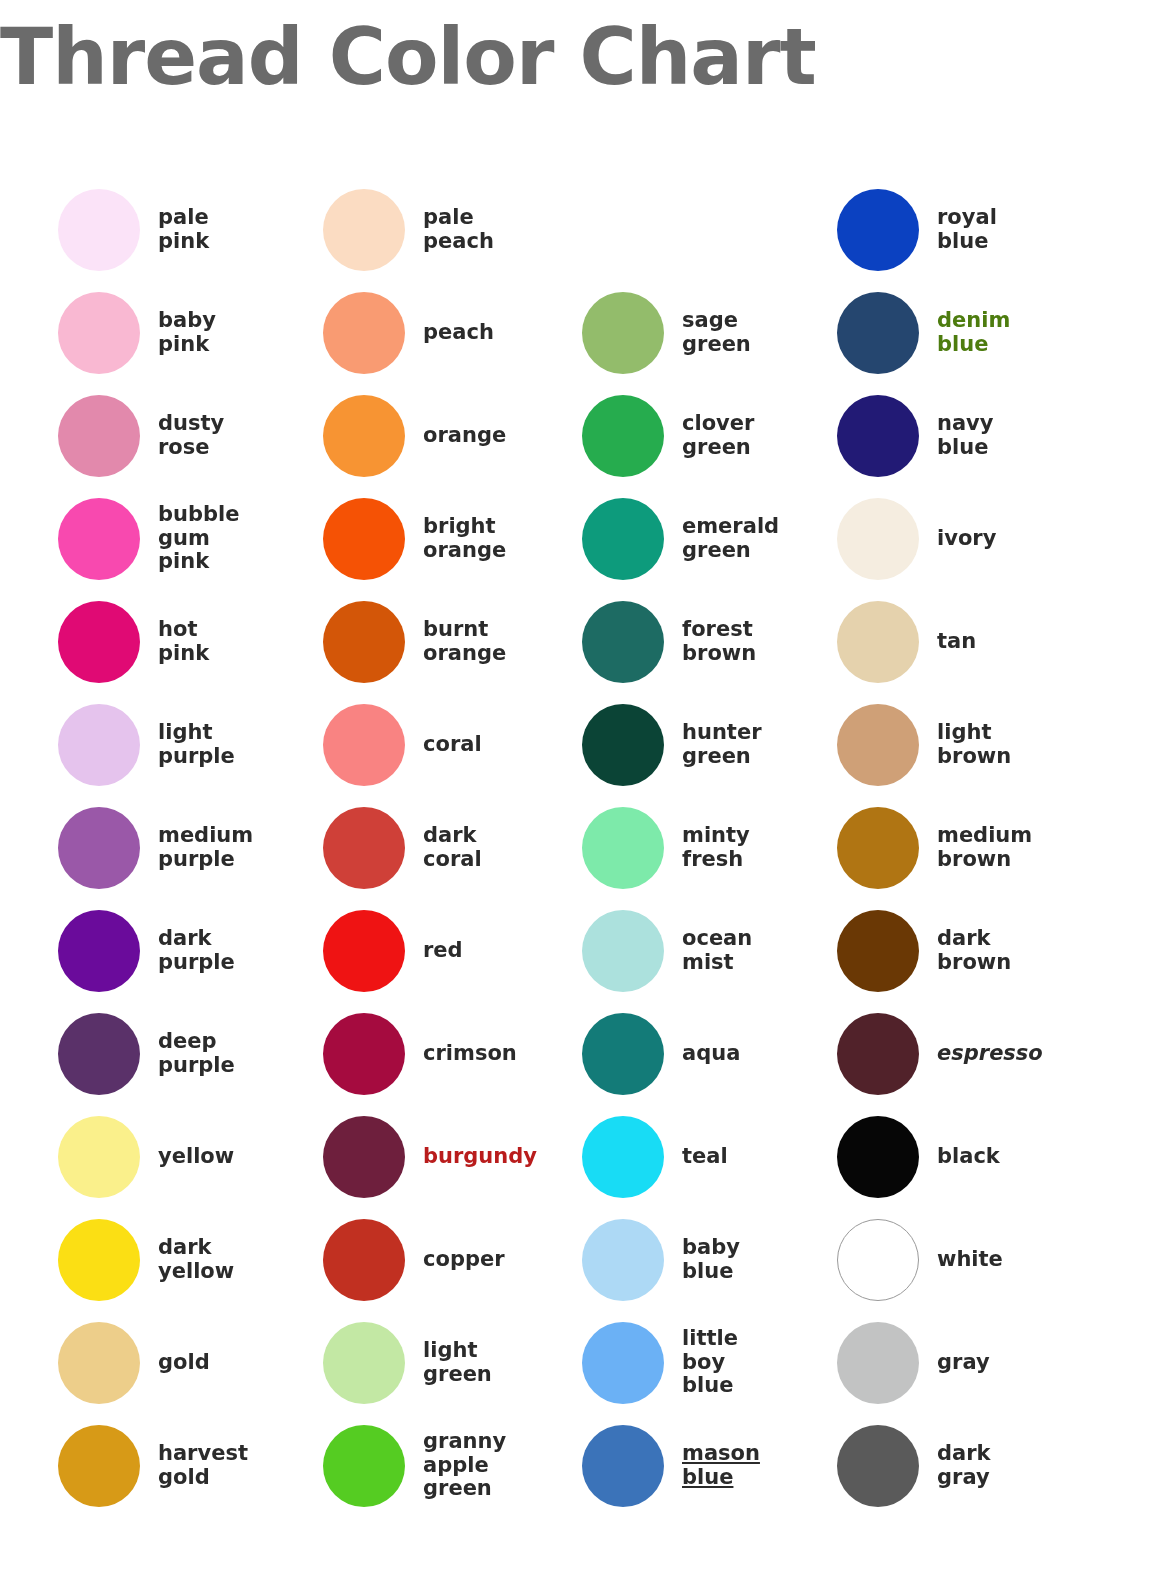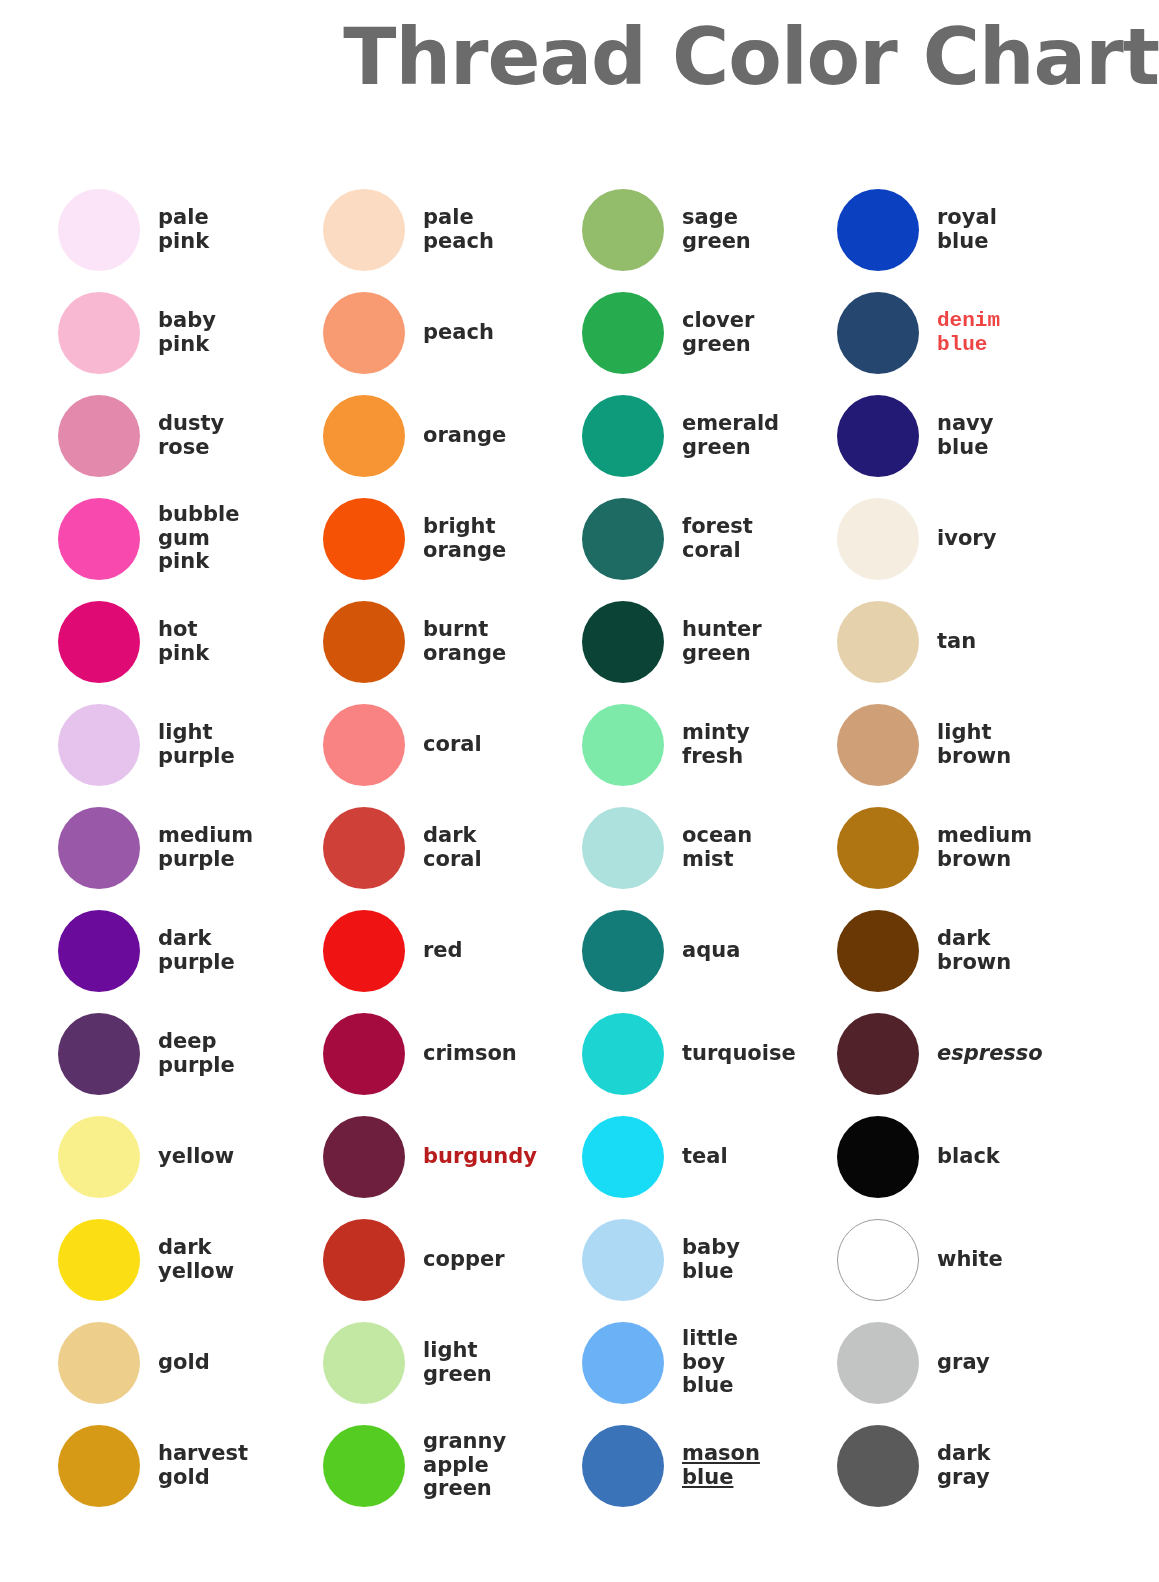--- a/index.html
+++ b/index.html
@@ -8,21 +8,21 @@
     background: #ffffff;
   }
   body {
     width: 1159px;
     height: 1582px;
     font-family: "Liberation Sans", sans-serif;
     overflow: hidden;
     position: relative;
   }
   #chart-title {
-    text-align: right;
+    text-align: left;
     font-size: 78px;
     font-weight: bold;
     color: #6b6b6b;
     letter-spacing: -1px;
     margin: 0;
     padding-top: 18px;
     line-height: 1.0;
     font-family: "DejaVu Sans", sans-serif;
   }
   #swatch-grid {
@@ -213,21 +213,21 @@
 green</div>
       </div>
       <div class="swatch-row">
         <div class="swatch-dot" style="background: rgb(13, 155, 124);"></div>
         <div class="swatch-label" style="color: rgb(43, 43, 43);">emerald
 green</div>
       </div>
       <div class="swatch-row">
         <div class="swatch-dot" style="background: rgb(29, 107, 99);"></div>
         <div class="swatch-label" style="color: rgb(43, 43, 43);">forest
-coral</div>
+brown</div>
       </div>
       <div class="swatch-row">
         <div class="swatch-dot" style="background: rgb(11, 68, 54);"></div>
         <div class="swatch-label" style="color: rgb(43, 43, 43);">hunter
 green</div>
       </div>
       <div class="swatch-row">
         <div class="swatch-dot" style="background: rgb(125, 234, 170);"></div>
         <div class="swatch-label" style="color: rgb(43, 43, 43);">minty
 fresh</div>
@@ -235,24 +235,20 @@
       <div class="swatch-row">
         <div class="swatch-dot" style="background: rgb(172, 225, 221);"></div>
         <div class="swatch-label" style="color: rgb(43, 43, 43);">ocean
 mist</div>
       </div>
       <div class="swatch-row">
         <div class="swatch-dot" style="background: rgb(19, 123, 120);"></div>
         <div class="swatch-label" style="color: rgb(43, 43, 43);">aqua</div>
       </div>
       <div class="swatch-row">
-        <div class="swatch-dot" style="background: rgb(28, 213, 210);"></div>
-        <div class="swatch-label" style="color: rgb(43, 43, 43);">turquoise</div>
-      </div>
-      <div class="swatch-row">
         <div class="swatch-dot" style="background: rgb(24, 220, 245);"></div>
         <div class="swatch-label" style="color: rgb(43, 43, 43);">teal</div>
       </div>
       <div class="swatch-row">
         <div class="swatch-dot" style="background: rgb(173, 217, 245);"></div>
         <div class="swatch-label" style="color: rgb(43, 43, 43);">baby
 blue</div>
       </div>
       <div class="swatch-row">
         <div class="swatch-dot" style="background: rgb(107, 177, 245);"></div>
@@ -267,21 +263,21 @@
       </div>
     </div>
     <div class="swatch-column col-3">
       <div class="swatch-row">
         <div class="swatch-dot" style="background: rgb(11, 65, 193);"></div>
         <div class="swatch-label" style="color: rgb(43, 43, 43);">royal
 blue</div>
       </div>
       <div class="swatch-row">
         <div class="swatch-dot" style="background: rgb(37, 70, 111);"></div>
-        <div class="swatch-label" style="color: #ef4444; font-family: Liberation Mono, monospace;">denim
+        <div class="swatch-label" style="color: #4d7c0f;">denim
 blue</div>
       </div>
       <div class="swatch-row">
         <div class="swatch-dot" style="background: rgb(34, 26, 117);"></div>
         <div class="swatch-label" style="color: rgb(43, 43, 43);">navy
 blue</div>
       </div>
       <div class="swatch-row">
         <div class="swatch-dot" style="background: rgb(245, 237, 224);"></div>
         <div class="swatch-label" style="color: rgb(43, 43, 43);">ivory</div>

